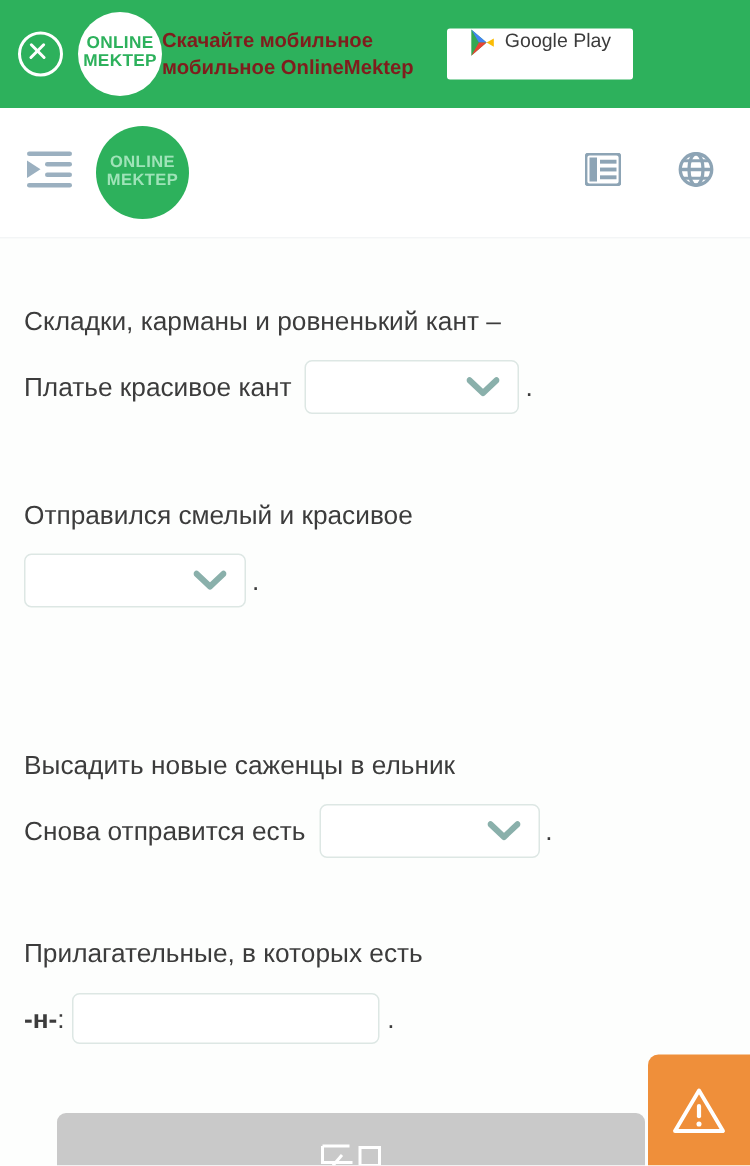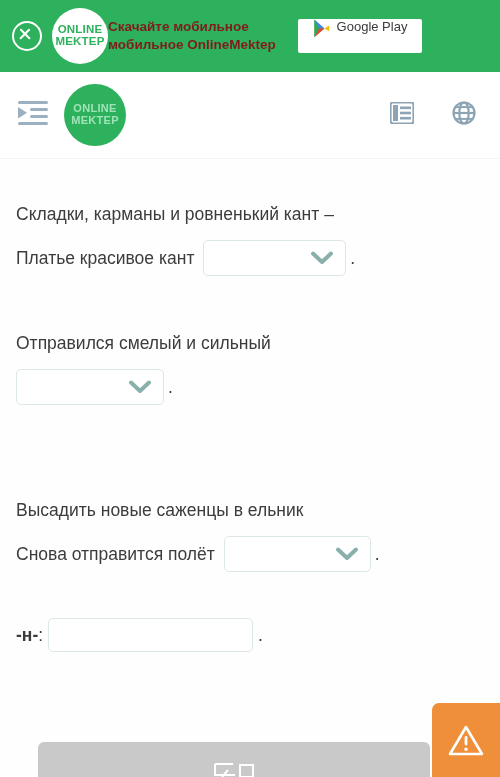--- a/index.html
+++ b/index.html
@@ -318,51 +318,54 @@
           <svg class="chev" width="22" height="14" viewBox="0 0 22 14">
             <path d="M2 2.5 L11 11 L20 2.5" fill="none" stroke="#8ab0ab" stroke-width="4" stroke-linecap="round" stroke-linejoin="round"></path>
           </svg>
         </span>
         <span class="qtext">.</span>
       </div>
     </div>
 
     <div class="question q2">
       <div class="qline">
-        <span class="qtext">Отправился смелый и сильный</span>
+        <span class="qtext">Отправился смелый и красивое</span>
       </div>
       <div class="qline">
         <span class="ans-select w2">
           <span class="ans-select-value"></span>
           <svg class="chev" width="22" height="14" viewBox="0 0 22 14">
             <path d="M2 2.5 L11 11 L20 2.5" fill="none" stroke="#8ab0ab" stroke-width="4" stroke-linecap="round" stroke-linejoin="round"></path>
           </svg>
         </span>
         <span class="qtext">.</span>
       </div>
     </div>
 
     <div class="question q3">
       <div class="qline">
         <span class="qtext">Высадить новые саженцы в ельник</span>
       </div>
       <div class="qline">
-        <span class="qtext">Снова отправится полёт </span>
+        <span class="qtext">Снова отправится есть </span>
         <span class="ans-select w3">
           <span class="ans-select-value"></span>
           <svg class="chev" width="22" height="14" viewBox="0 0 22 14">
             <path d="M2 2.5 L11 11 L20 2.5" fill="none" stroke="#8ab0ab" stroke-width="4" stroke-linecap="round" stroke-linejoin="round"></path>
           </svg>
         </span>
         <span class="qtext">.</span>
       </div>
     </div>
 
     <div class="question q4">
       <div class="qline">
+        <span class="qtext">Прилагательные, в которых есть</span>
+      </div>
+      <div class="qline">
         <span class="qbold">-н-</span>
         <span class="qtext">:</span>
         <input class="ans-input" type="text" value="" placeholder="" style="">
         <span class="qtext">.</span>
       </div>
     </div>
   </div>
 
   <div class="bottom-gray-btn">
     <span class="bottom-gray-icons">

